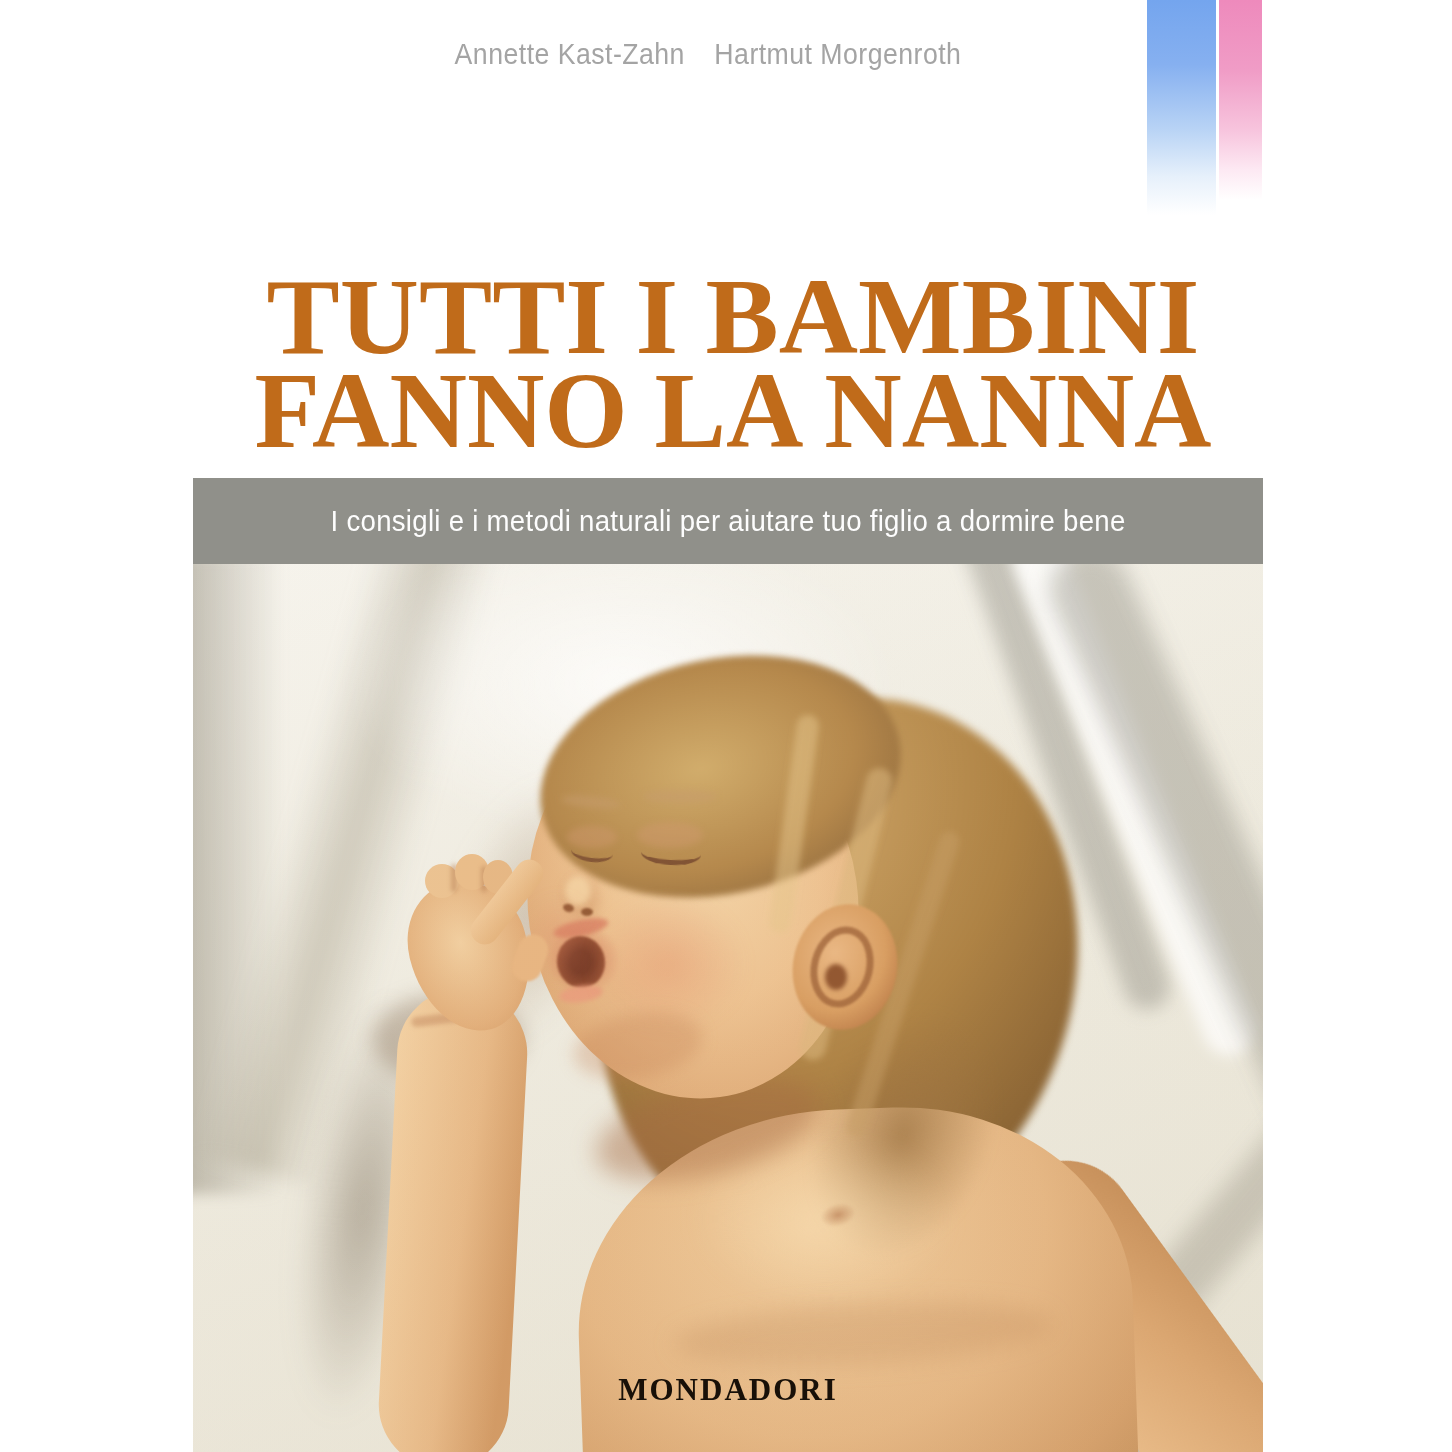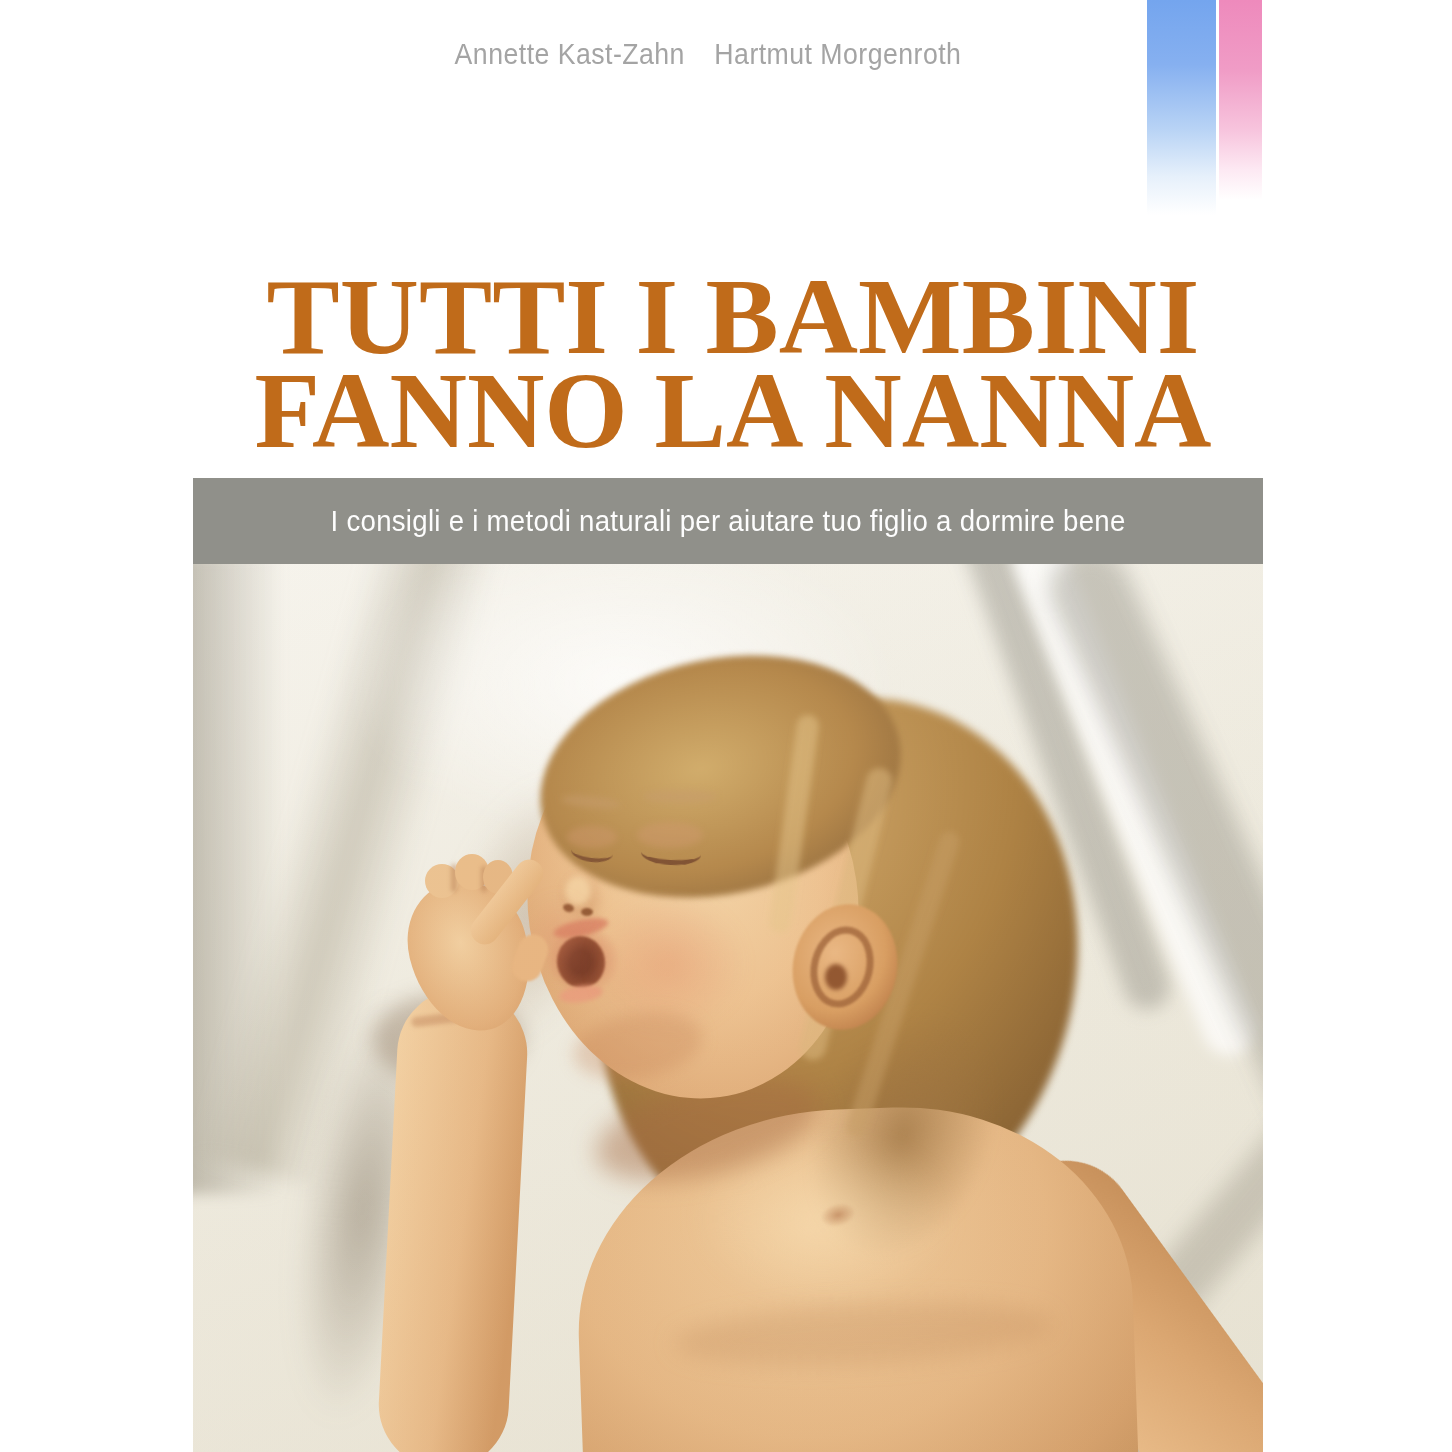--- a/index.html
+++ b/index.html
@@ -226,13 +226,14 @@
   <div class="abs finger-b1"></div>
   <div class="abs finger-gap1"></div>
   <div class="abs finger-b2"></div>
   <div class="abs finger-gap2"></div>
   <div class="abs finger-b3"></div>
   <div class="abs finger-index"></div>
   <div class="abs thumb"></div>
 
   <div class="abs photo-tone"></div>
 
+  <div class="abs publisher">MONDADORI</div>
 </div>
 
 </body></html>

